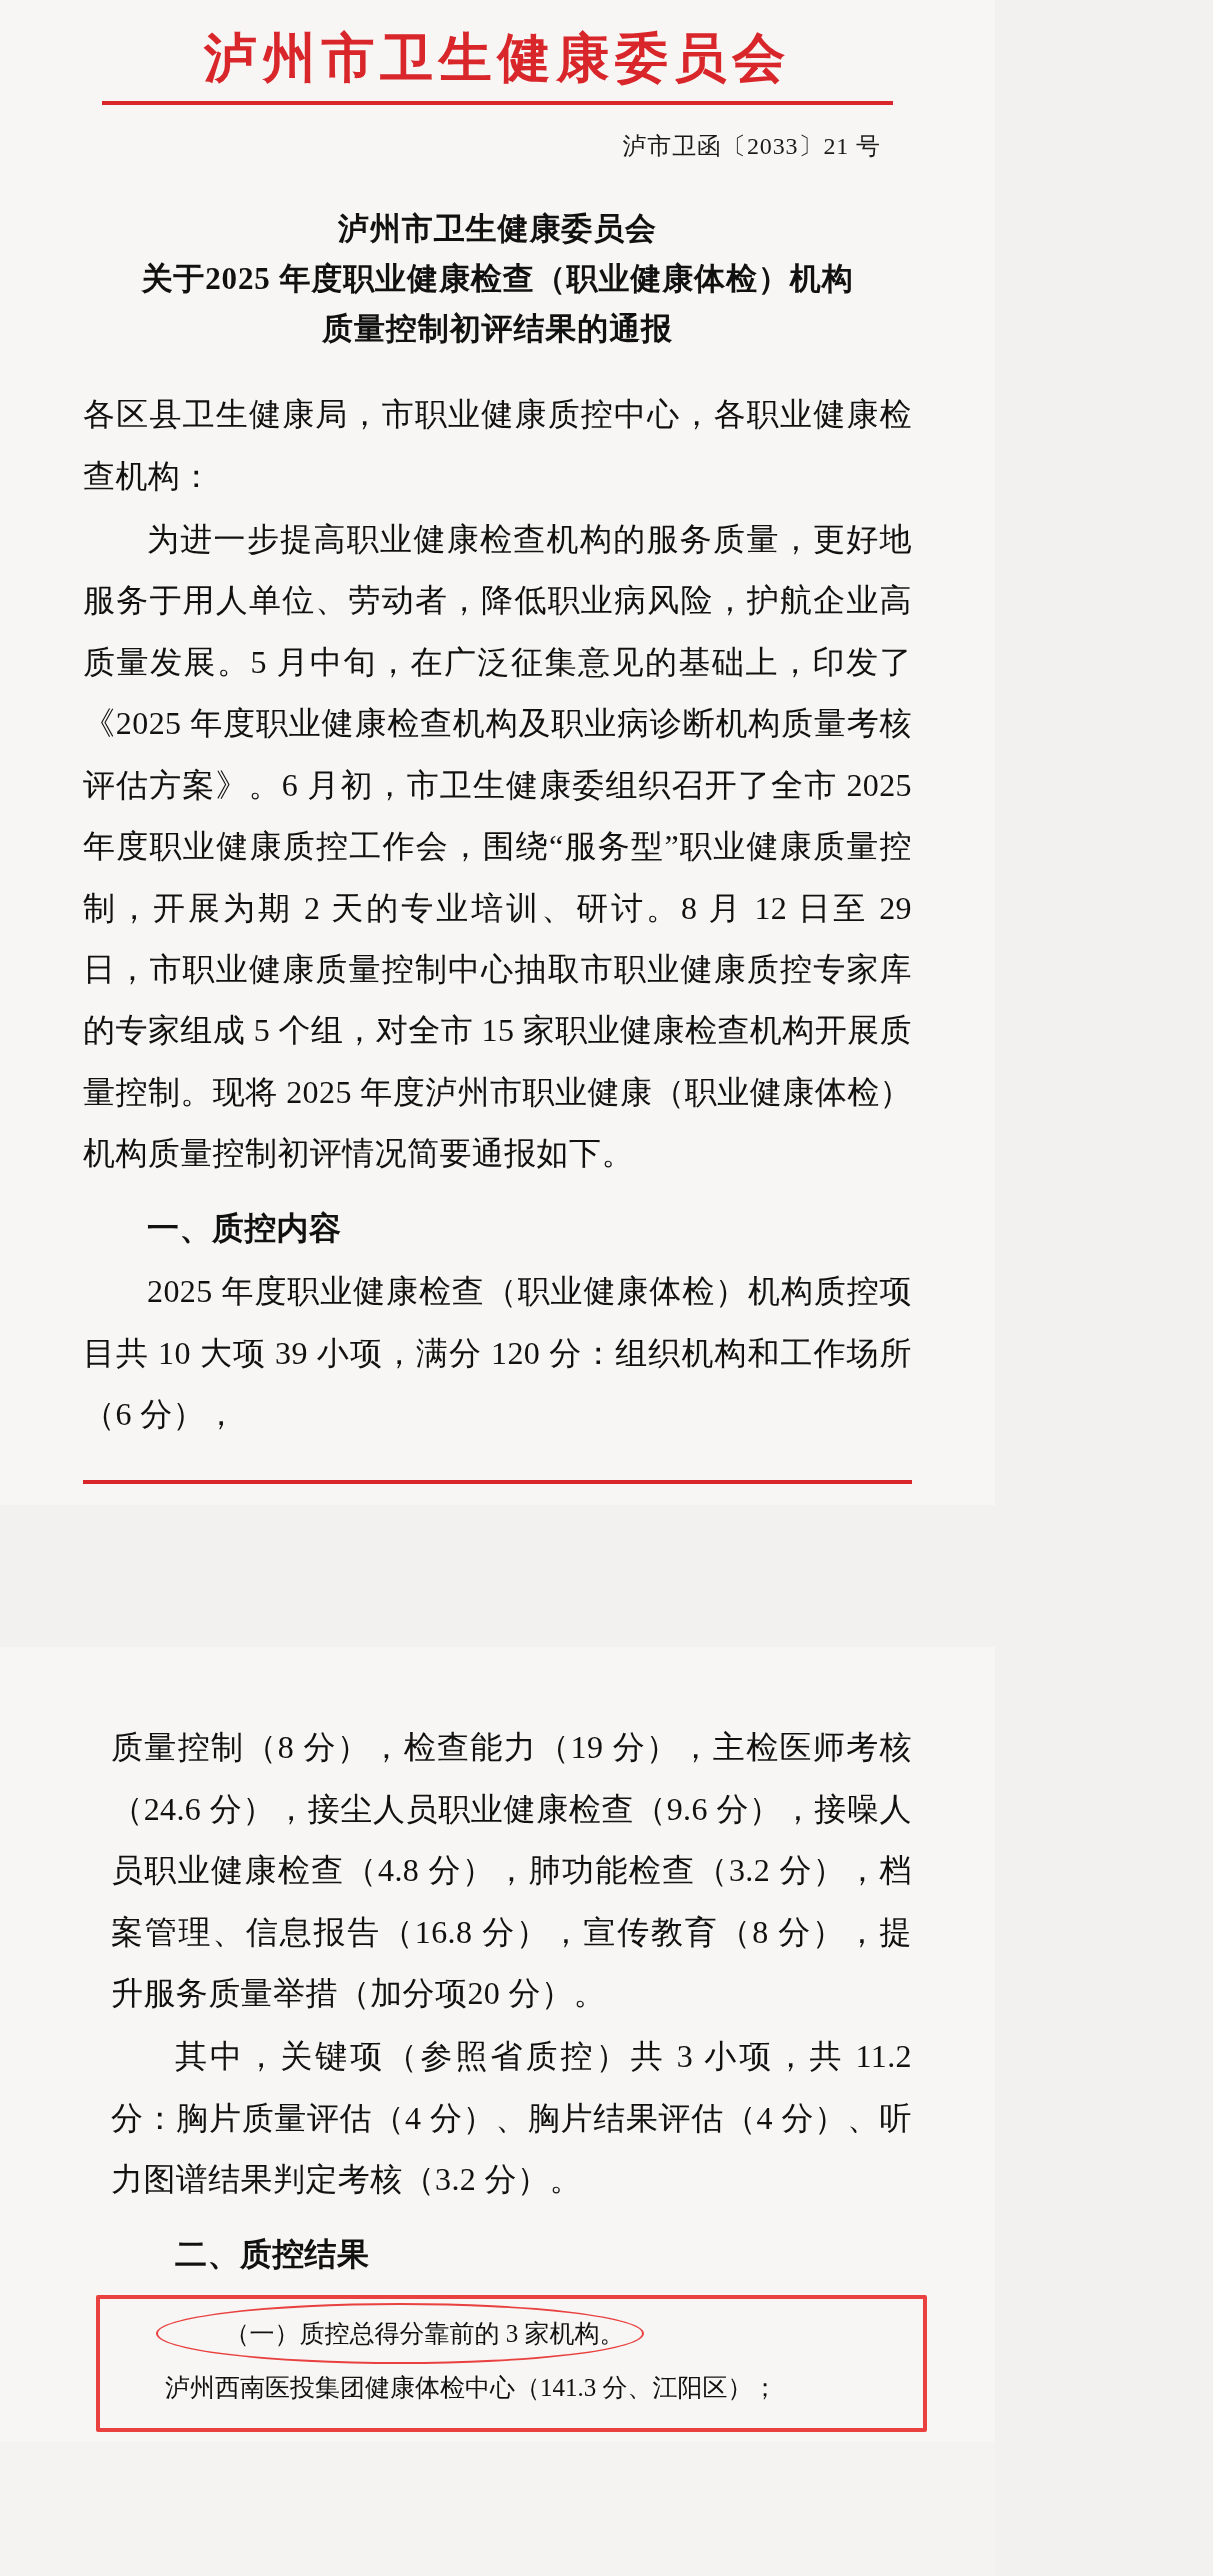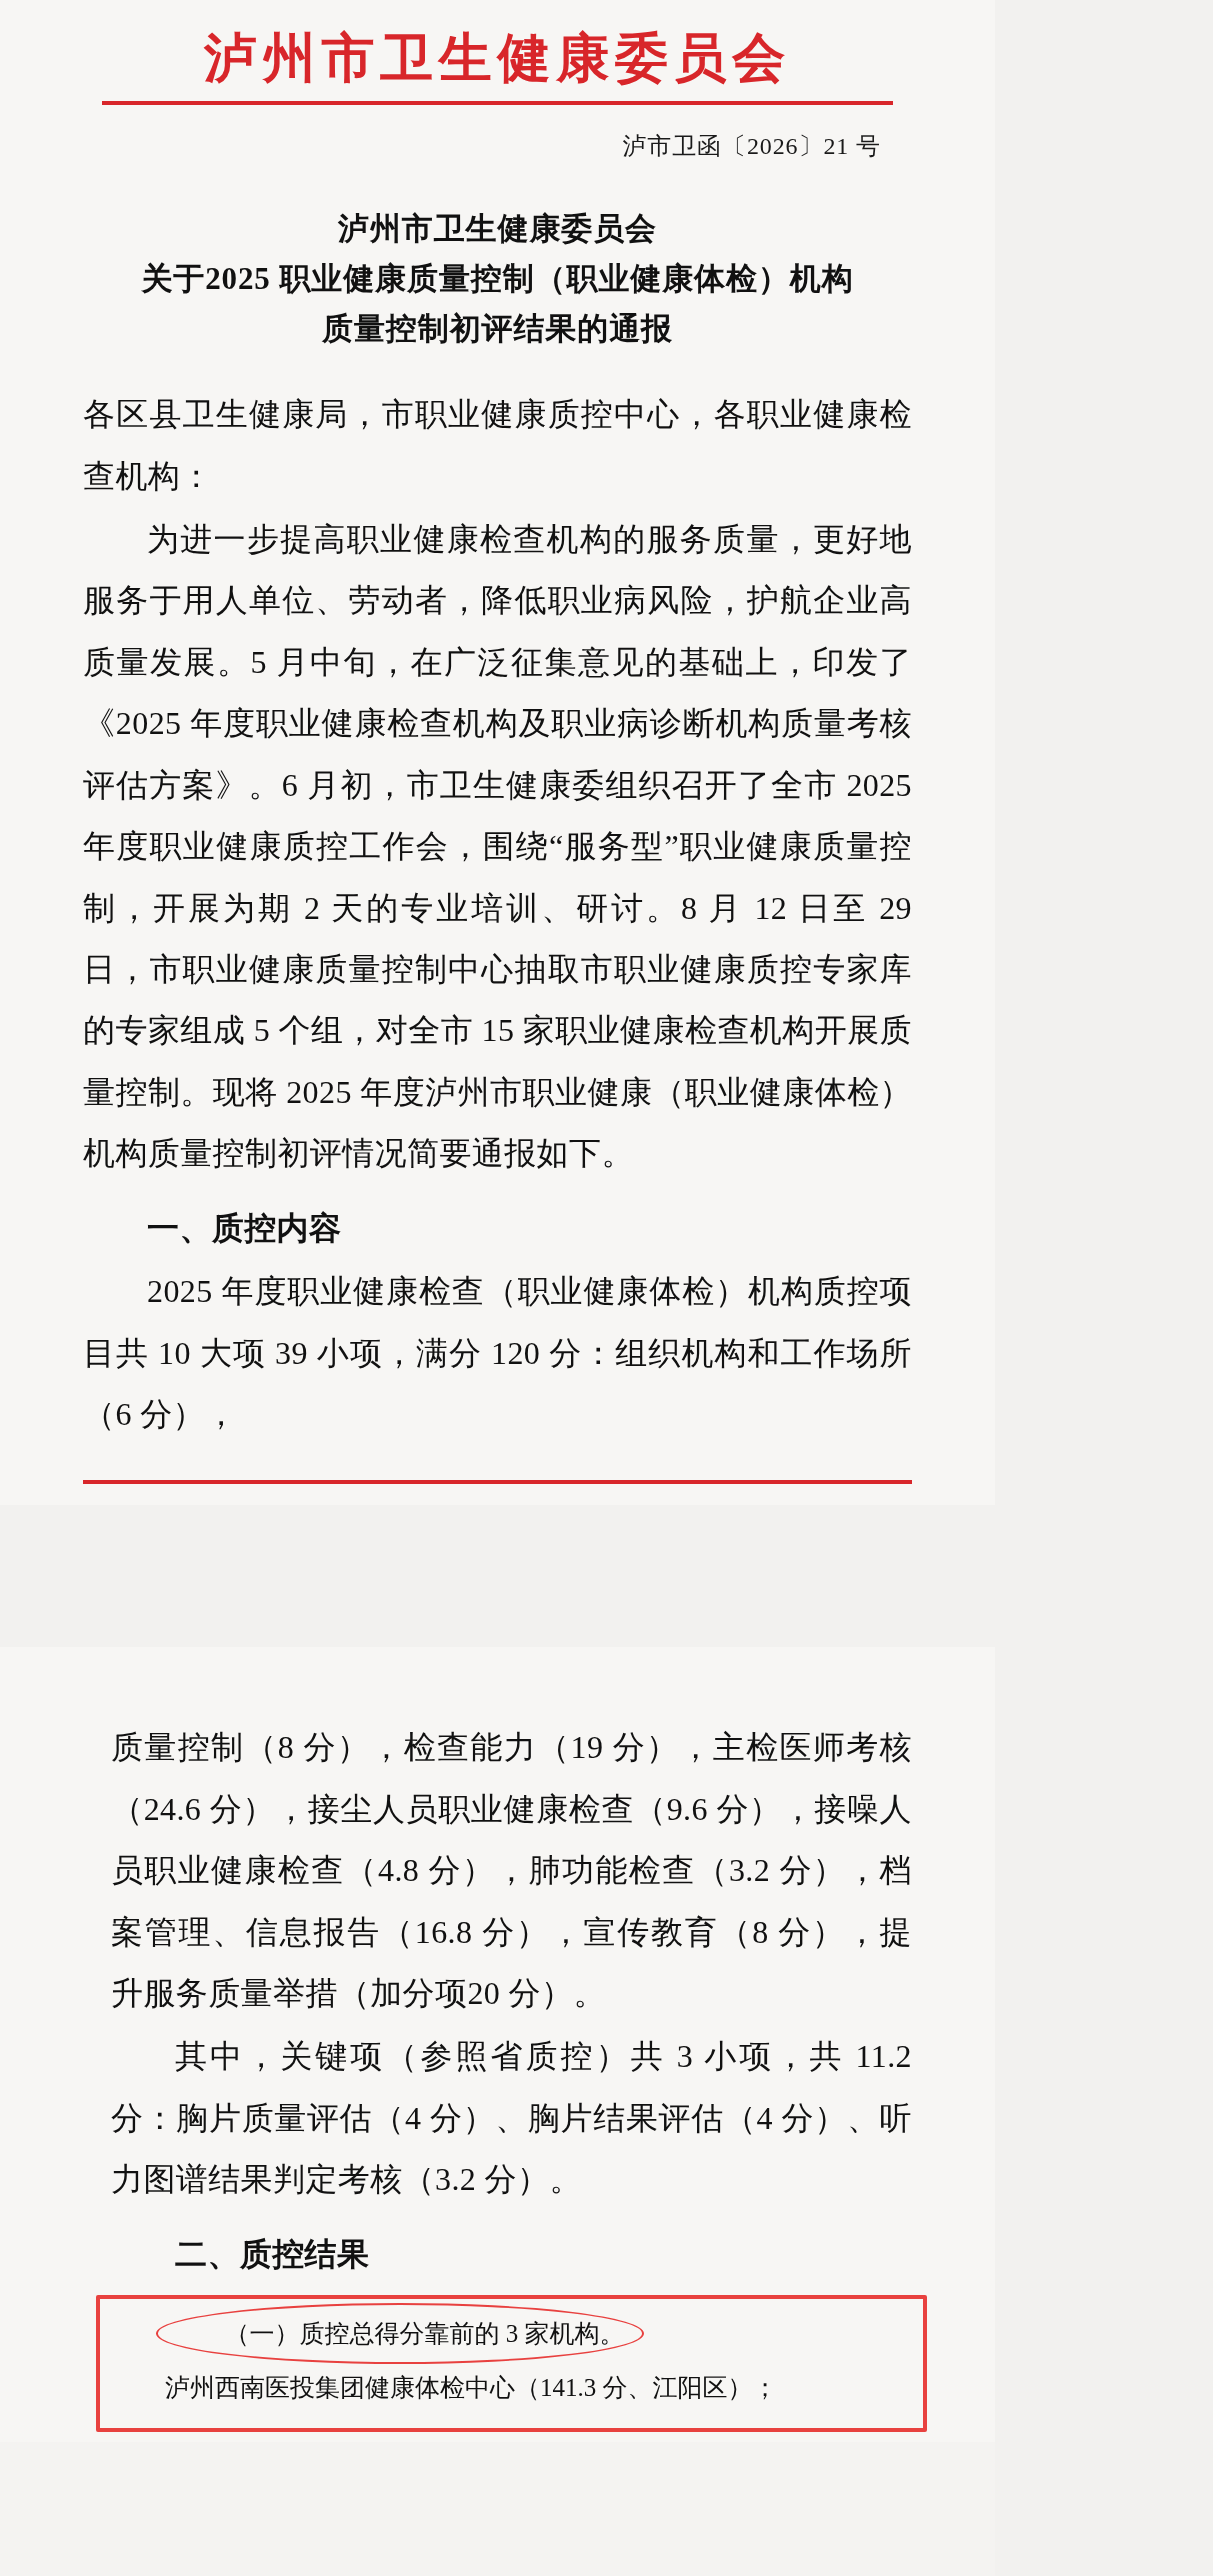--- a/index.html
+++ b/index.html
@@ -125,25 +125,25 @@
 
 <div class="page">
 
   <div class="sheet sheet-one">
 
     <div class="letterhead">
       <div class="letterhead-title">泸州市卫生健康委员会</div>
       <div class="letterhead-rule"></div>
     </div>
 
-    <div class="doc-number">泸市卫函〔2026〕21 号</div>
+    <div class="doc-number">泸市卫函〔2033〕21 号</div>
 
     <div class="doc-title">
       <div>泸州市卫生健康委员会</div>
-      <div>关于2025 职业健康质量控制（职业健康体检）机构</div>
+      <div>关于2025 年度职业健康检查（职业健康体检）机构</div>
       <div>质量控制初评结果的通报</div>
     </div>
 
     <div class="body-text">
       <p>各区县卫生健康局，市职业健康质控中心，各职业健康检查机构：</p>
       <p class="indent">为进一步提高职业健康检查机构的服务质量，更好地服务于用人单位、劳动者，降低职业病风险，护航企业高质量发展。5 月中旬，在广泛征集意见的基础上，印发了《2025 年度职业健康检查机构及职业病诊断机构质量考核评估方案》。6 月初，市卫生健康委组织召开了全市 2025 年度职业健康质控工作会，围绕“服务型”职业健康质量控制，开展为期 2 天的专业培训、研讨。8 月 12 日至 29 日，市职业健康质量控制中心抽取市职业健康质控专家库的专家组成 5 个组，对全市 15 家职业健康检查机构开展质量控制。现将 2025 年度泸州市职业健康（职业健康体检）机构质量控制初评情况简要通报如下。</p>
       <p class="section-head">一、质控内容</p>
       <p class="indent">2025 年度职业健康检查（职业健康体检）机构质控项目共 10 大项 39 小项，满分 120 分：组织机构和工作场所（6 分），</p>
     </div>
 

